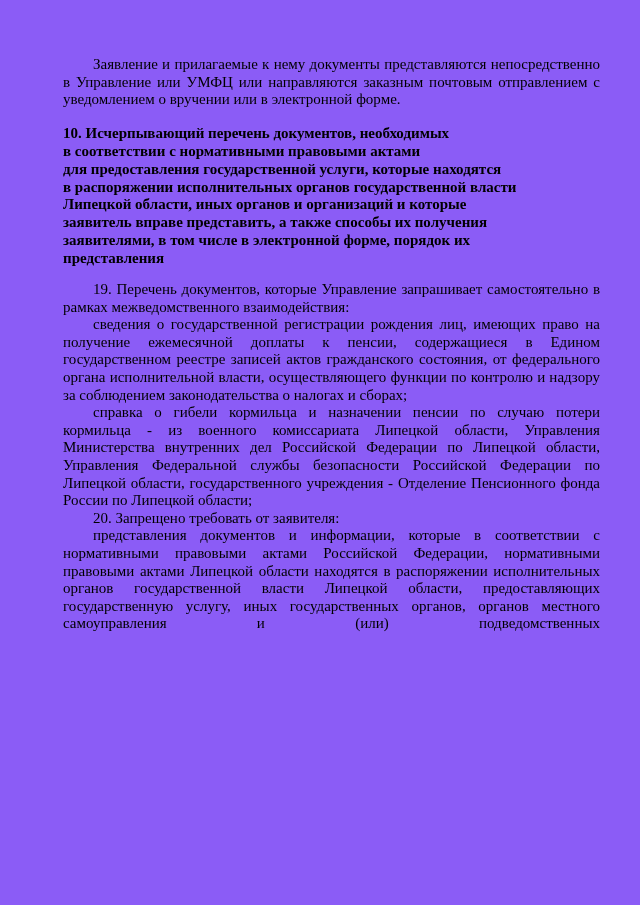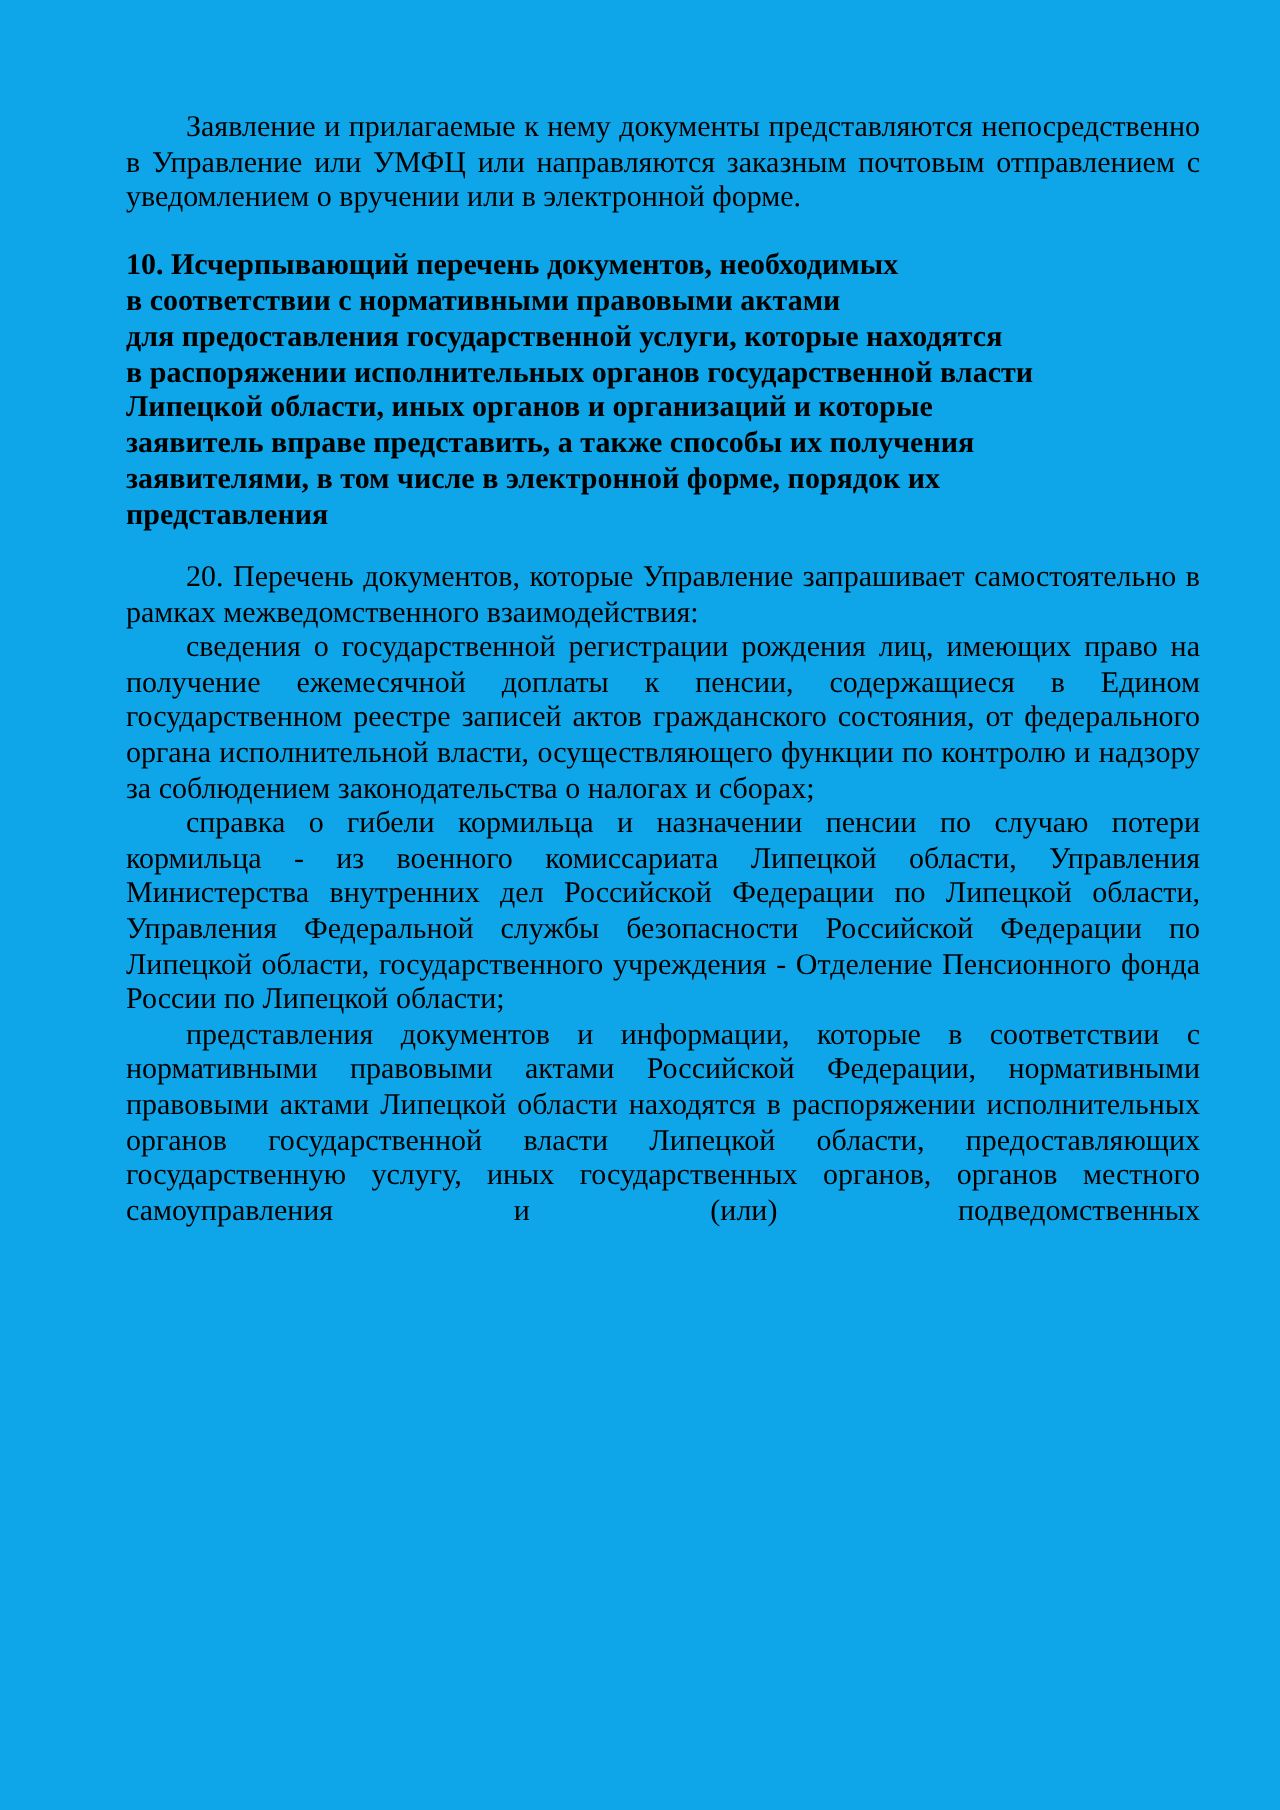--- a/index.html
+++ b/index.html
@@ -4,21 +4,21 @@
 <style>
   html, body {
     margin: 0;
     padding: 0;
     background: #ffffff;
   }
   .page {
     position: relative;
     width: 640px;
     height: 905px;
-    background: #0ea5e9;
+    background: #8b5cf6;
     color: #000000;
     font-family: "Liberation Serif", "DejaVu Serif", serif;
     font-size: 15px;
     line-height: 17.6px;
     overflow: hidden;
     box-sizing: border-box;
   }
   .content {
     padding: 56px 40px 0 63px; 
   }
@@ -53,21 +53,22 @@
 
     <div class="heading heading-10">10. Исчерпывающий перечень документов, необходимых
 в соответствии с нормативными правовыми актами
 для предоставления государственной услуги, которые находятся
 в распоряжении исполнительных органов государственной власти
 Липецкой области, иных органов и организаций и которые
 заявитель вправе представить, а также способы их получения
 заявителями, в том числе в электронной форме, порядок их
 представления</div>
 
-    <p>20. Перечень документов, которые Управление запрашивает самостоятельно в рамках межведомственного взаимодействия:</p>
+    <p>19. Перечень документов, которые Управление запрашивает самостоятельно в рамках межведомственного взаимодействия:</p>
     <p>сведения о государственной регистрации рождения лиц, имеющих право на получение ежемесячной доплаты к пенсии, содержащиеся в Едином государственном реестре записей актов гражданского состояния, от федерального органа исполнительной власти, осуществляющего функции по контролю и надзору за соблюдением законодательства о налогах и сборах;</p>
     <p>справка о гибели кормильца и назначении пенсии по случаю потери кормильца - из военного комиссариата Липецкой области, Управления Министерства внутренних дел Российской Федерации по Липецкой области, Управления Федеральной службы безопасности Российской Федерации по Липецкой области, государственного учреждения - Отделение Пенсионного фонда России по Липецкой области;</p>
 
 
+    <p>20. Запрещено требовать от заявителя:</p>
     <p class="justify-last">представления документов и информации, которые в соответствии с нормативными правовыми актами Российской Федерации, нормативными правовыми актами Липецкой области находятся в распоряжении исполнительных органов государственной власти Липецкой области, предоставляющих государственную услугу, иных государственных органов, органов местного самоуправления и (или) подведомственных</p>
 
   </div>
 </div>
 
 </body></html>

